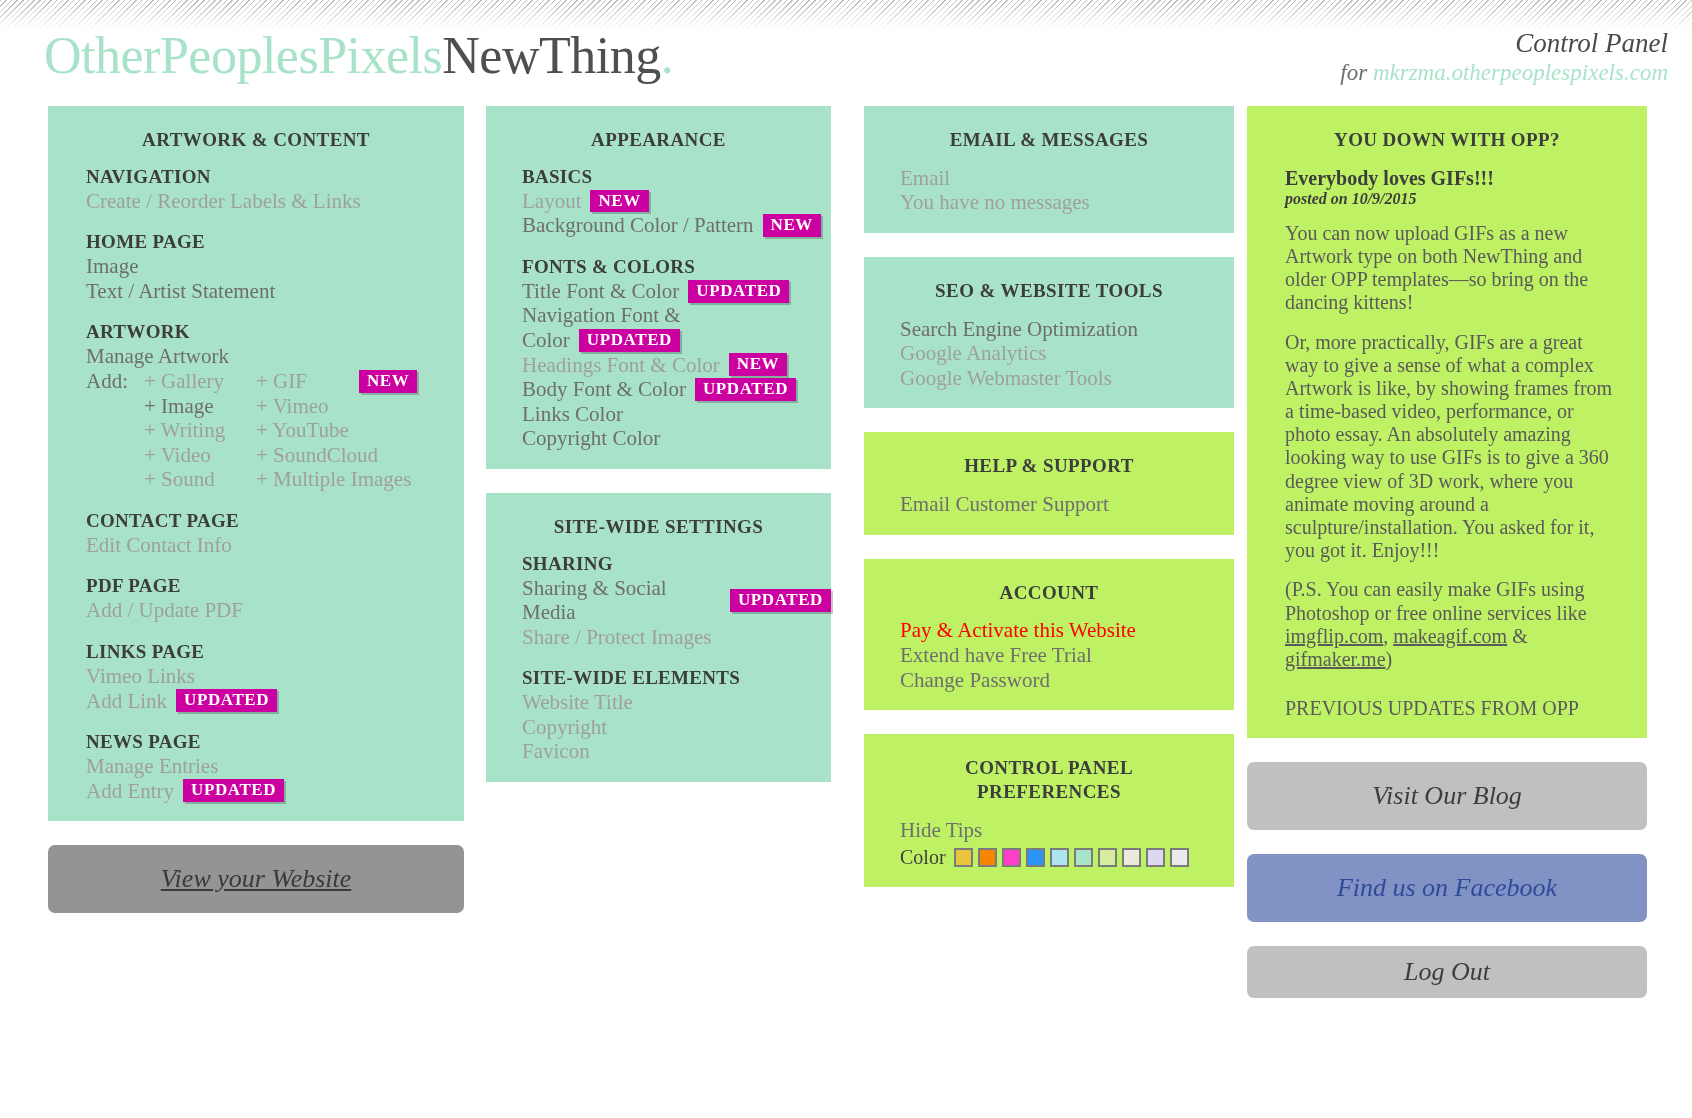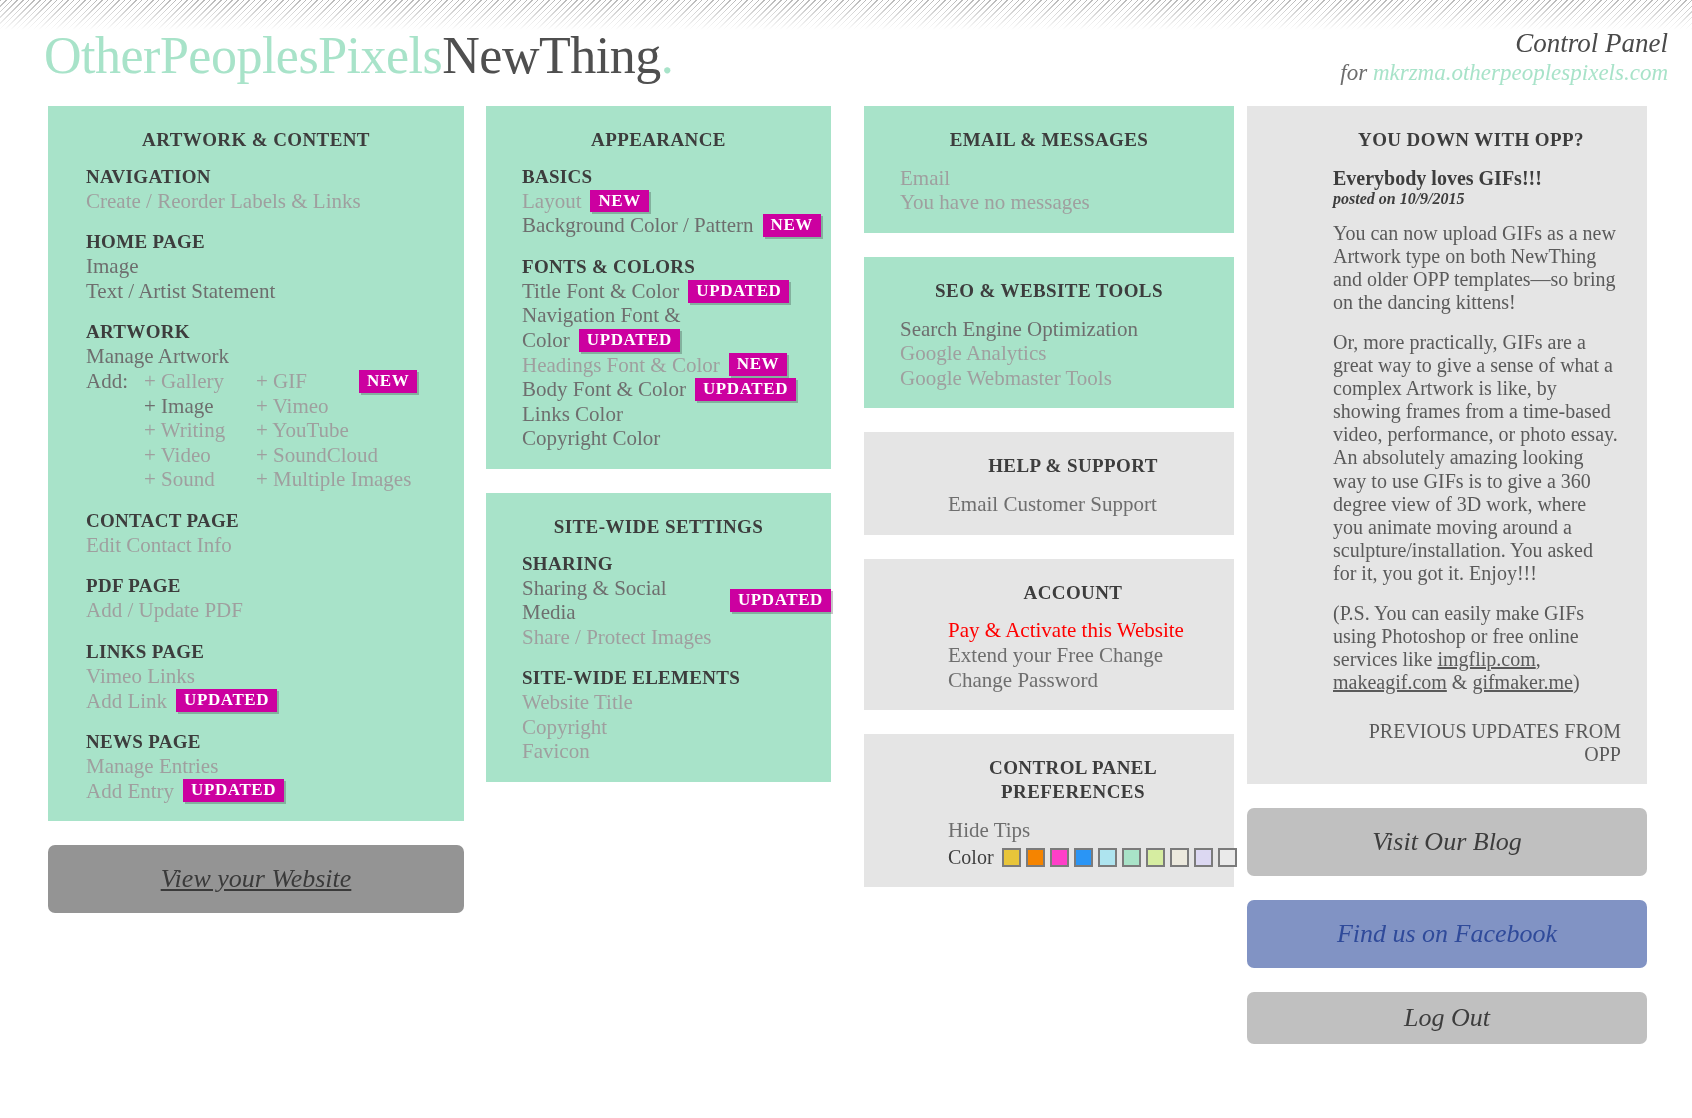--- a/index.html
+++ b/index.html
@@ -46,21 +46,21 @@
   
   .cols { position:absolute; top:106px; left:0; width:1692px; }
   .col { position:absolute; top:0; }
   .col1 { left:48px;   width:416px; }
   .col2 { left:486px;  width:345px; }
   .col3 { left:864px;  width:370px; }
   .col4 { left:1247px; width:400px; }
 
   .panel { padding: 16px 0 18px 0; margin-bottom:24px; }
   .panel.mint { background:#a8e3c9; }
-  .panel.gray { background:#e5e5e5;padding-left:48px; }
+  .panel.gray { background:#bef264; }
 
   .panel-title {
     text-align:center; font-weight:bold; font-size:19px; color:#3d3d3d;
     letter-spacing:0.4px; margin: 6px 0 14px 0; line-height:1.25;
   }
 
   .grp { padding: 0 0 0 38px; }
   .col2 .grp, .col3 .grp { padding-left:36px; }
   .col4 .grp { padding-left:38px; padding-right:26px; }
 
@@ -105,21 +105,21 @@
   .btn-blog  { background:#c0c0c0; color:#3d3d3d; height:68px; margin-bottom:24px; }
   .btn-fb    { background:#8193c4; color:#2f4a9a; height:68px; margin-bottom:24px; }
   .btn-logout{ background:#c0c0c0; color:#3d3d3d; height:52px; }
 
   
   .news-title { font-weight:bold; font-size:20px; color:#3d3d3d; line-height:1.2; }
   .news-date  { font-style:italic; font-weight:bold; font-size:16px; color:#3d3d3d; margin-bottom:14px; }
   .news-p { font-size:20px; line-height:1.16; color:#5a5a5a; margin:0 0 16px 0; }
   .news-p a { color:#5a5a5a; text-decoration:underline; cursor:pointer; }
   .prev-updates {
-    text-align:right; font-size:20px; color:#5a5a5a; margin-top:26px; cursor:pointer;
+    text-align:left; font-size:20px; color:#5a5a5a; margin-top:26px; cursor:pointer;
   }
 
   
   .colorrow { display:flex; align-items:center; margin-top:4px; }
   .colorrow .clabel { font-size:20px; color:#3d3d3d; margin-right:8px; }
   .sw {
     width:19px; height:19px; border:2px solid #7b7b7b; margin-right:5px;
     cursor:pointer; flex:none;
   }
 </style>
@@ -280,21 +280,21 @@
       <div class="panel-title">HELP &amp; SUPPORT</div>
       <div class="grp">
         <span class="lnk">Email Customer Support</span>
       </div>
     </div>
 
     <div class="panel gray">
       <div class="panel-title">ACCOUNT</div>
       <div class="grp">
         <span class="lnk red">Pay &amp; Activate this Website</span>
-        <span class="lnk">Extend your Free Change</span>
+        <span class="lnk">Extend have Free Trial</span>
         <span class="lnk">Change Password</span>
       </div>
     </div>
 
     <div class="panel gray">
       <div class="panel-title">
         <span>CONTROL PANEL</span><br>
         <span>PREFERENCES</span>
       </div>
       <div class="grp">

